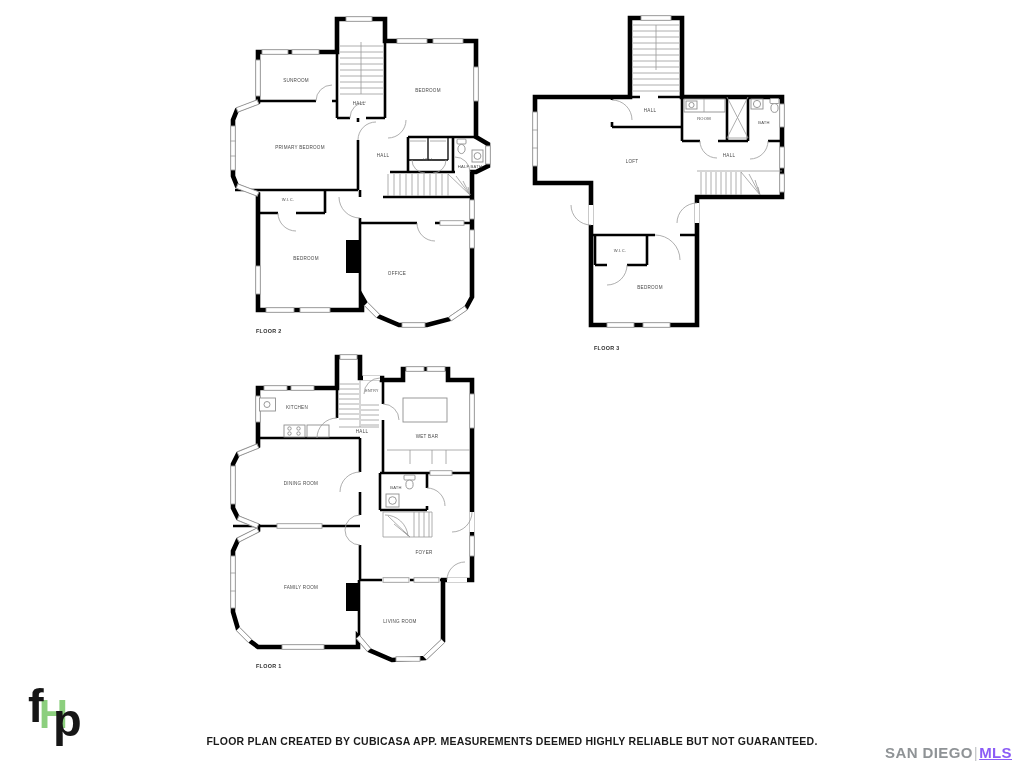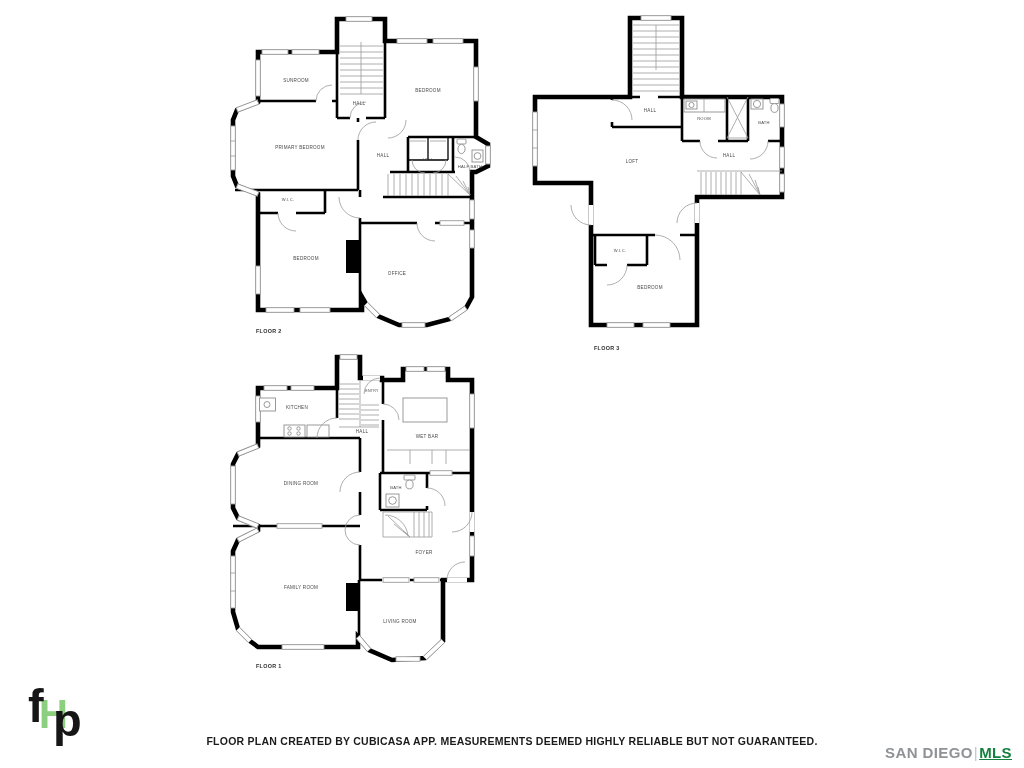--- a/index.html
+++ b/index.html
@@ -18,21 +18,21 @@
   text.rl{font-size:4.6px;fill:#4a4a4a;letter-spacing:0.25px;text-anchor:middle;}
   text.sm{font-size:3.6px;}
   text.md{font-size:4.1px;}
   text.fl{font-size:5.4px;font-weight:bold;fill:#2e2e2e;letter-spacing:0.3px;}
   
   .disclaimer{position:absolute;left:0;right:0;top:735px;text-align:center;
     font-size:10.5px;font-weight:600;color:#1b1b1b;letter-spacing:0.25px;}
   .mls{position:absolute;right:12px;top:744px;font-size:15px;font-weight:bold;letter-spacing:0.4px;}
   .mls .nm{color:#8f9396;margin-top:15px;}
   .mls .sep{color:#c3c6c8;font-weight:normal;padding:0 1px;}
-  .mls .sfx{color:#15803d;text-decoration:underline;}
+  .mls .sfx{color:#8b5cf6;text-decoration:underline;}
   
   .logo{position:absolute;left:28px;top:688px;width:60px;height:66px;}
   .logo span{position:absolute;font-weight:bold;line-height:1;}
   .logo .lh{left:11px;top:6px;font-size:40px;color:#8ccf7e;}
   .logo .lf{left:0px;top:-6px;font-size:47px;color:#161616;}
   .logo .lp{left:25px;top:8px;font-size:47px;color:#161616;}
 </style>
 </head>
 <body>
 

